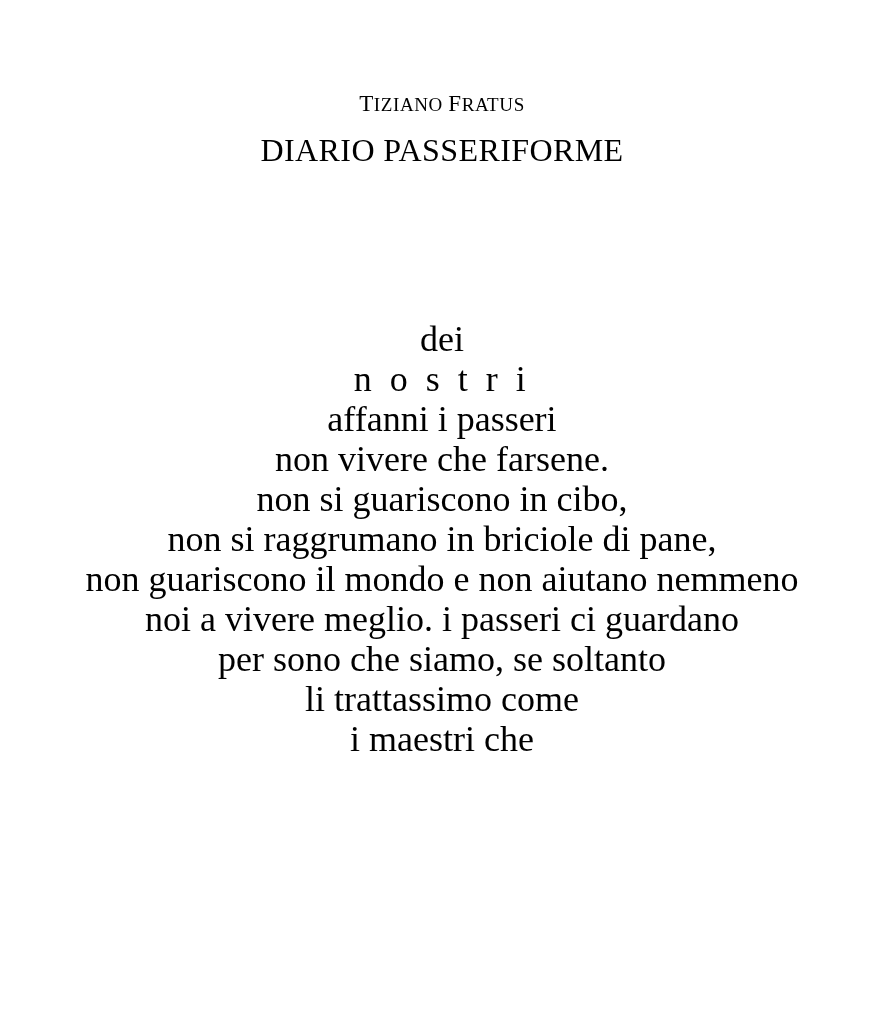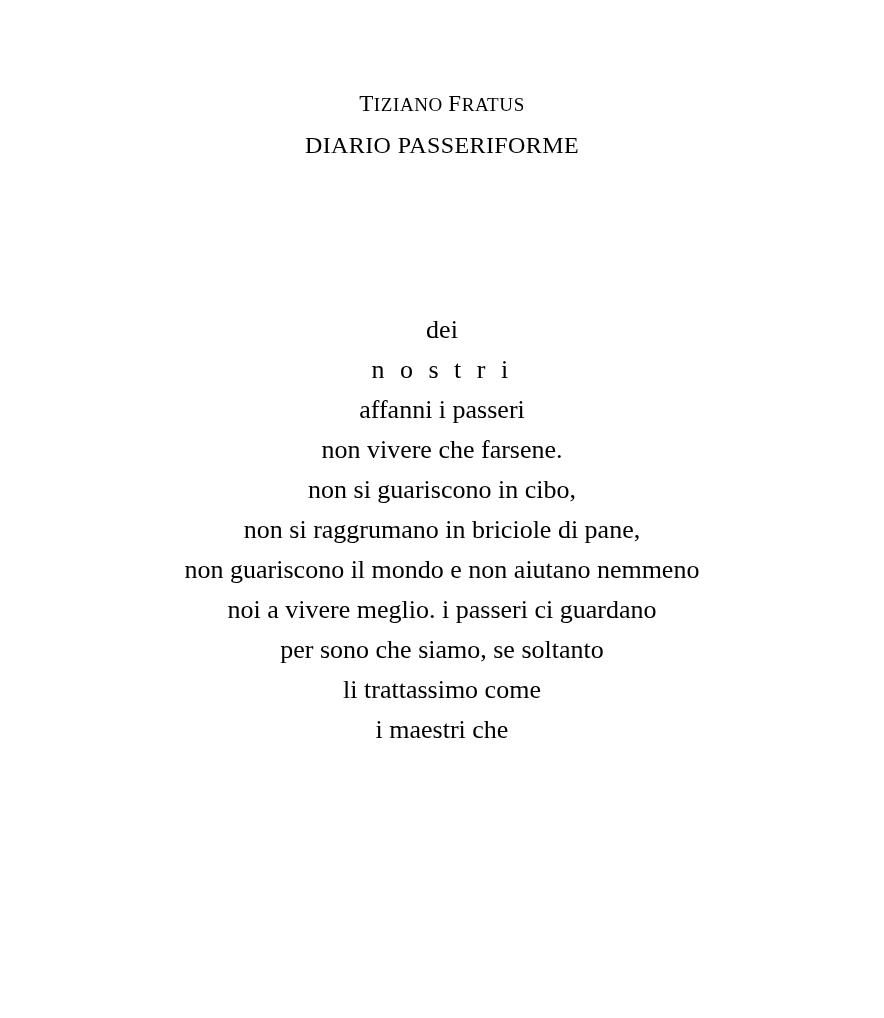--- a/index.html
+++ b/index.html
@@ -30,28 +30,28 @@
     letter-spacing: 0.6px;
     text-transform: uppercase;
     line-height: 1;
   }
   
   .author .initial {
     font-size: 23px;
   }
   .doc-title {
     margin-top: 16px;
-    font-size: 24px;
+    font-size: 32px;
     letter-spacing: 0.4px;
     line-height: 1.2;
   }
   .poem {
     margin-top: 150px;
     text-align: center;
-    font-size: 26px;
+    font-size: 36px;
     line-height: 40px;
   }
   .poem .line {
     white-space: pre;
   }
   .poem .spaced {
     letter-spacing: 4.5px;
   }
 </style>
 </head>

